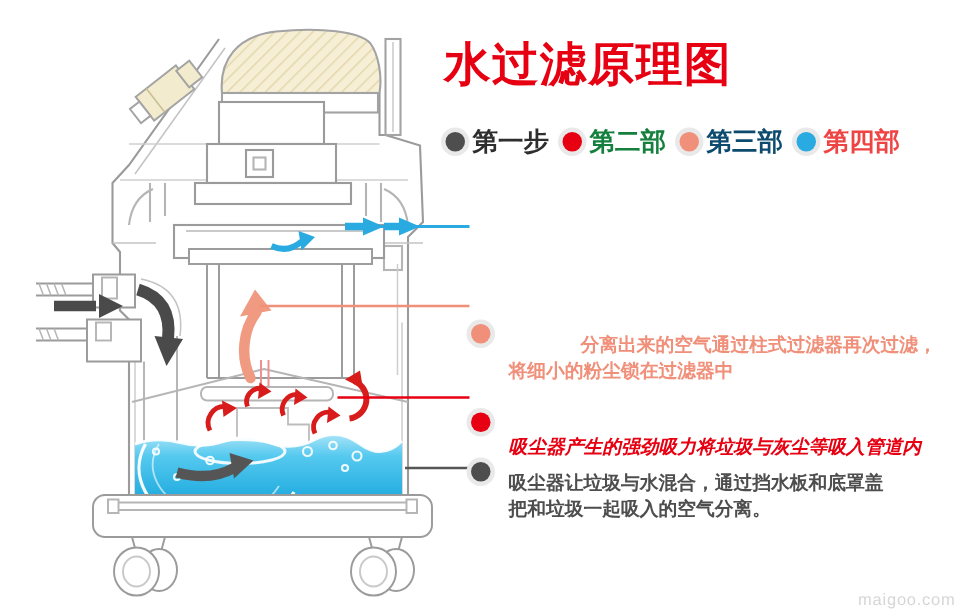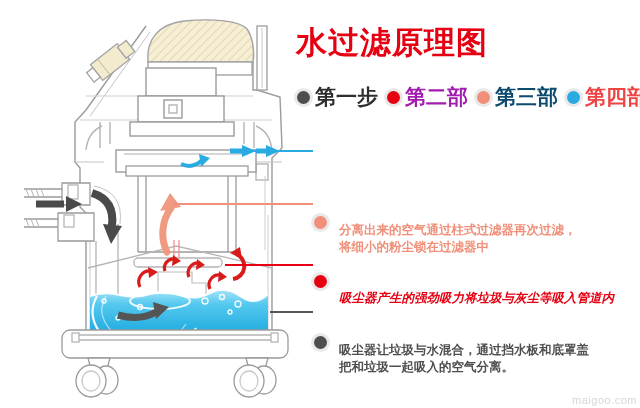--- a/index.html
+++ b/index.html
@@ -6,30 +6,30 @@
   .stage{
     position:relative;width:640px;height:408px;background:#fff;overflow:hidden;
     font-family:"Liberation Sans","DejaVu Sans",sans-serif;
   }
   .diagram-svg{position:absolute;left:0;top:0;width:640px;height:408px;}
   .page-title{
     position:absolute;left:296px;top:26px;font-size:31px;font-weight:bold;
     letter-spacing:1px;line-height:34px;white-space:nowrap;
   }
   .legend{position:absolute;left:297px;top:83px;display:flex;align-items:center;gap:9px;}
-  .legend-item{display:flex;align-items:center;gap:5px;font-size:21px;font-weight:bold;white-space:nowrap;}
+  .legend-item{display:flex;align-items:center;gap:5px;font-size:17px;font-weight:bold;white-space:nowrap;}
   .legend-dot{width:13px;height:13px;border-radius:50%;box-shadow:0 0 0 3px #e9e9e9;flex:0 0 auto;}
   .annotation{position:absolute;left:312px;width:322px;padding-left:27px;box-sizing:border-box;
     font-size:12.5px;font-weight:bold;line-height:17px;white-space:pre-line;}
   .annotation .dot{position:absolute;left:2px;top:50%;margin-top:-6.5px;width:13px;height:13px;
     border-radius:50%;box-shadow:0 0 0 3px #e9e9e9;}
   .a-step4{top:134px;}
   .a-step3{top:188px;}
   .a-step2{top:256px;}
-  .a-step1{top:308px;}
+  .a-step1{top:280px;}
   .watermark{position:absolute;right:3px;bottom:2px;font-size:11px;font-weight:normal;
     color:#d6d6d6;letter-spacing:.5px;}
 </style>
 </head>
 <body>
 
 <div class="stage">
 
   <svg class="diagram-svg" viewBox="0 0 640 408">
     <defs>
@@ -195,35 +195,35 @@
 
   <div class="page-title" style="color: rgb(230, 0, 18);">水过滤原理图</div>
 
   <div class="legend">
     <div class="legend-item">
       <span class="legend-dot" style="background-color: rgb(78, 78, 78);"></span>
       <span style="color: rgb(46, 46, 46);">第一步</span>
     </div>
     <div class="legend-item">
       <span class="legend-dot" style="background-color: rgb(230, 0, 18);"></span>
-      <span style="color: #a21caf;">第二部</span>
+      <span style="color: #15803d;">第二部</span>
     </div>
     <div class="legend-item">
       <span class="legend-dot" style="background-color: rgb(240, 144, 122);"></span>
       <span style="color: #0c4a6e;">第三部</span>
     </div>
     <div class="legend-item">
       <span class="legend-dot" style="background-color: rgb(41, 171, 226);"></span>
       <span style="color: #ef4444; text-align: right;">第四部</span>
     </div>
   </div>
 
   <div class="annotation a-step3">
     <span class="dot" style="background-color: rgb(240, 144, 122);"></span>
-    <span style="color: rgb(240, 144, 122);">分离出来的空气通过柱式过滤器再次过滤，
+    <span style="color: rgb(240, 144, 122); margin-left: 48px;">分离出来的空气通过柱式过滤器再次过滤，
 将细小的粉尘锁在过滤器中</span>
   </div>
   <div class="annotation a-step2">
     <span class="dot" style="background-color: rgb(230, 0, 18);"></span>
     <span style="color: rgb(230, 0, 18); font-style: italic;">吸尘器产生的强劲吸力将垃圾与灰尘等吸入管道内</span>
   </div>
   <div class="annotation a-step1">
     <span class="dot" style="background-color: rgb(78, 78, 78);"></span>
     <span style="color: rgb(78, 78, 78);">吸尘器让垃圾与水混合，通过挡水板和底罩盖
 把和垃圾一起吸入的空气分离。</span>

